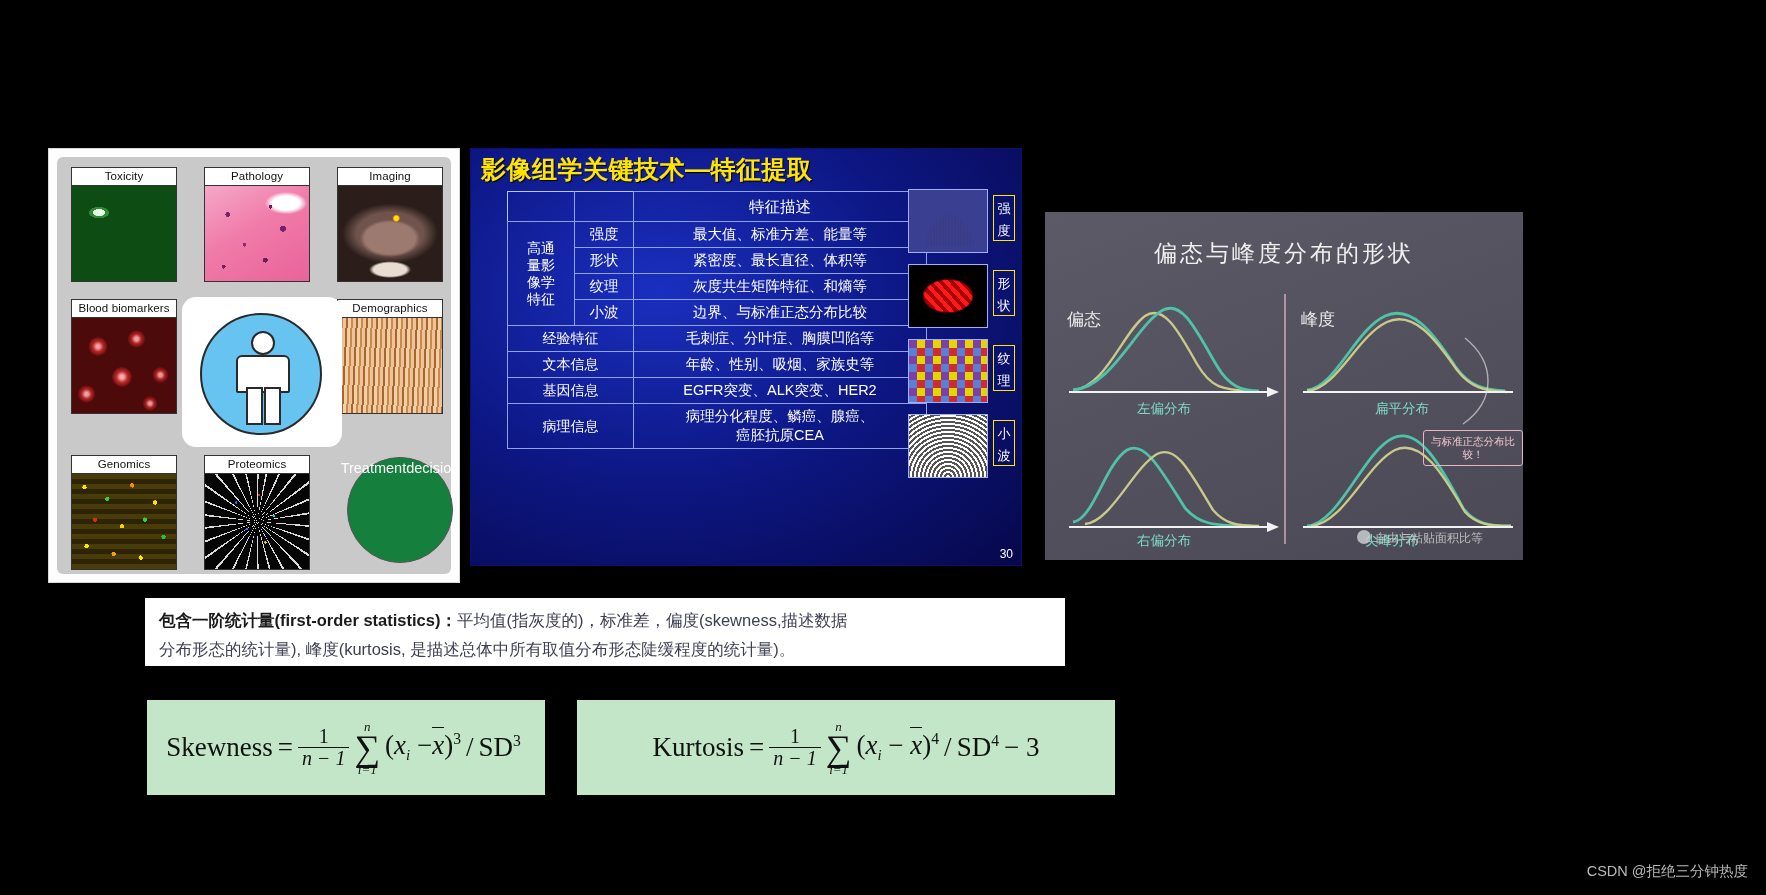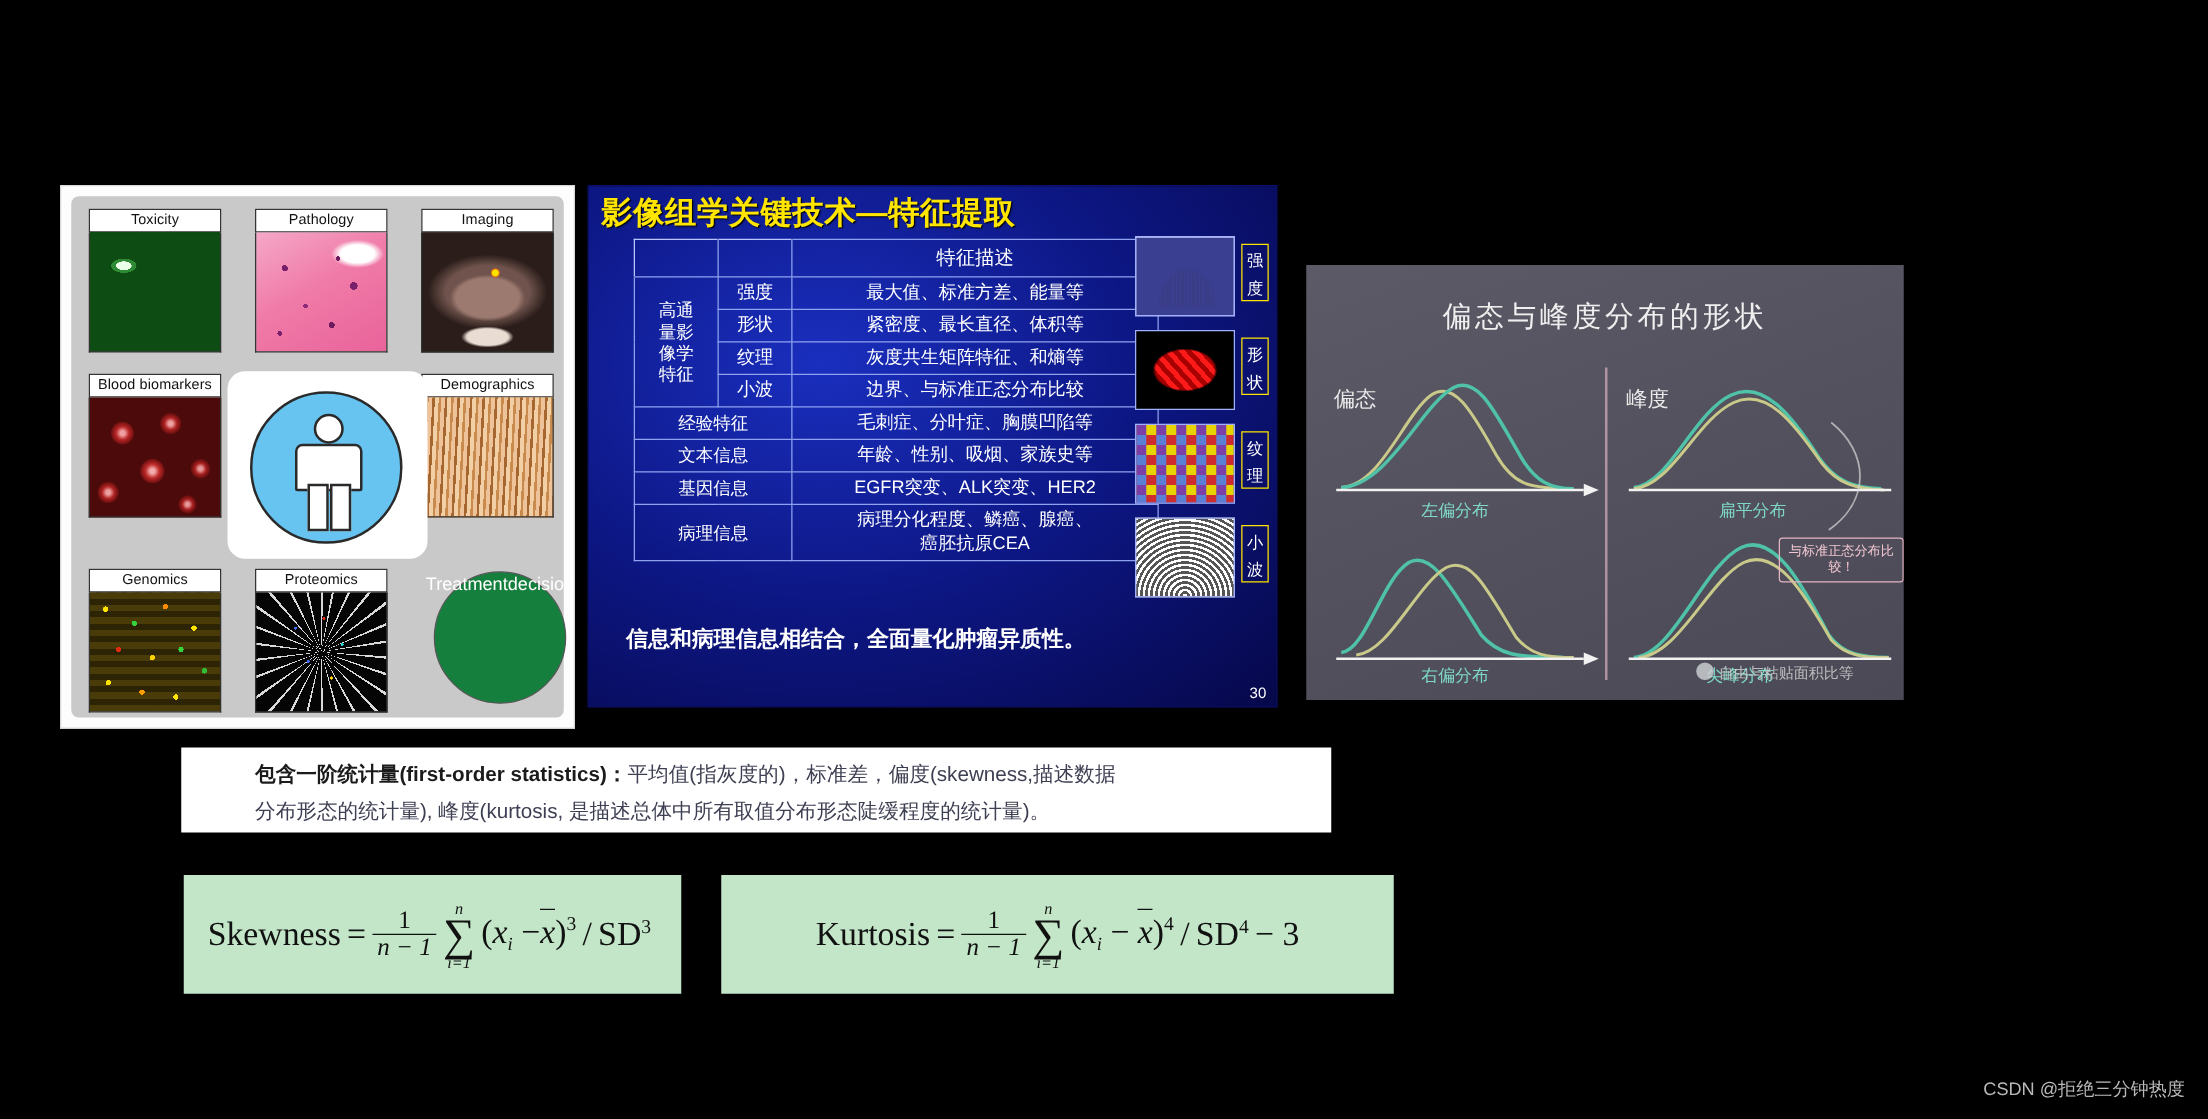--- a/index.html
+++ b/index.html
@@ -160,21 +160,21 @@
   #note-box{position:absolute;left:378px;top:218px;width:92px;padding:4px 3px;
       border:1px solid #e6b4c2;color:#f2c7d2;font-size:10.5px;line-height:13px;text-align:center;
       border-radius:3px;}
   #dist-watermark{position:absolute;left:330px;top:318px;color:#cfcfcf;font-size:12px;opacity:.85;}
   #dist-wm-dot{position:absolute;left:312px;top:318px;width:14px;height:14px;border-radius:50%;
       background:#cfd3d6;opacity:.8;}
 
   
   #desc-box{position:absolute;left:145px;top:598px;width:920px;height:68px;background:#fff;
       padding:8px 14px;box-sizing:border-box;}
-  .desc-line{font-size:16.5px;line-height:29px;color:#3d3f52;white-space:nowrap;margin-left:45px;}
+  .desc-line{font-size:16.5px;line-height:29px;color:#3d3f52;white-space:nowrap;}
   .desc-line b{color:#1b1b1b;}
 
   
   .formula-box{position:absolute;background:#c3e6c8;display:flex;align-items:center;
       justify-content:center;font-family:"Liberation Serif","DejaVu Serif",serif;color:#111;}
   #skew-box{left:147px;top:700px;width:398px;height:95px;}
   #kurt-box{left:577px;top:700px;width:538px;height:95px;}
   .fml{font-size:27px;display:flex;align-items:center;gap:5px;white-space:nowrap;}
   .fml .frac{display:inline-flex;flex-direction:column;align-items:center;font-size:20px;line-height:1.05;}
   .fml .frac .num{padding:0 4px;}
@@ -305,21 +305,20 @@
   </div>
   <div class="thumb-lab l2">形<br>状</div>
 
   <div class="thumb t3 tex-glcm"></div>
   <div class="thumb-lab l3">纹<br>理</div>
 
   <div class="thumb t4 tex-wave"></div>
   <div class="thumb-lab l4">小<br>波</div>
 
   <div id="slide-summary">
-    <div>信息和病理信息相结合，全面量化肿瘤异质性。</div>
   </div>
   <div id="slide-page">30</div>
 </div>
 
 <div id="dist-panel">
   <div id="dist-title">偏态与峰度分布的形状</div>
   <div id="dist-divider"></div>
 
   <div class="dist-side-lab" id="lab-skew">偏态</div>
   <div class="dist-side-lab" id="lab-kurt">峰度</div>

